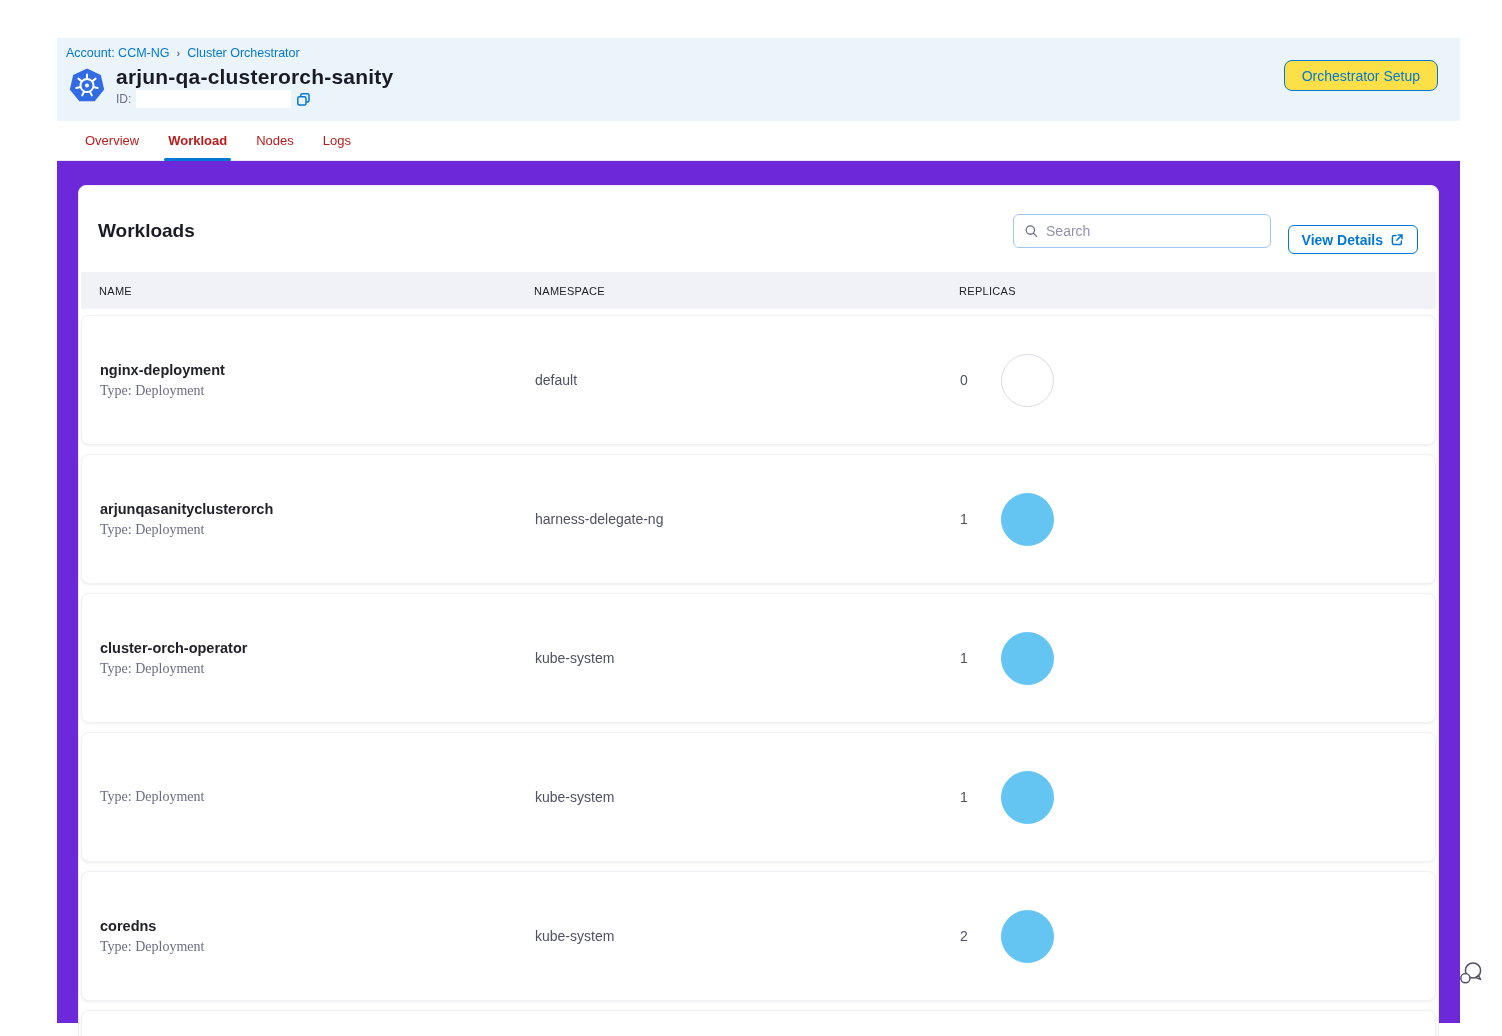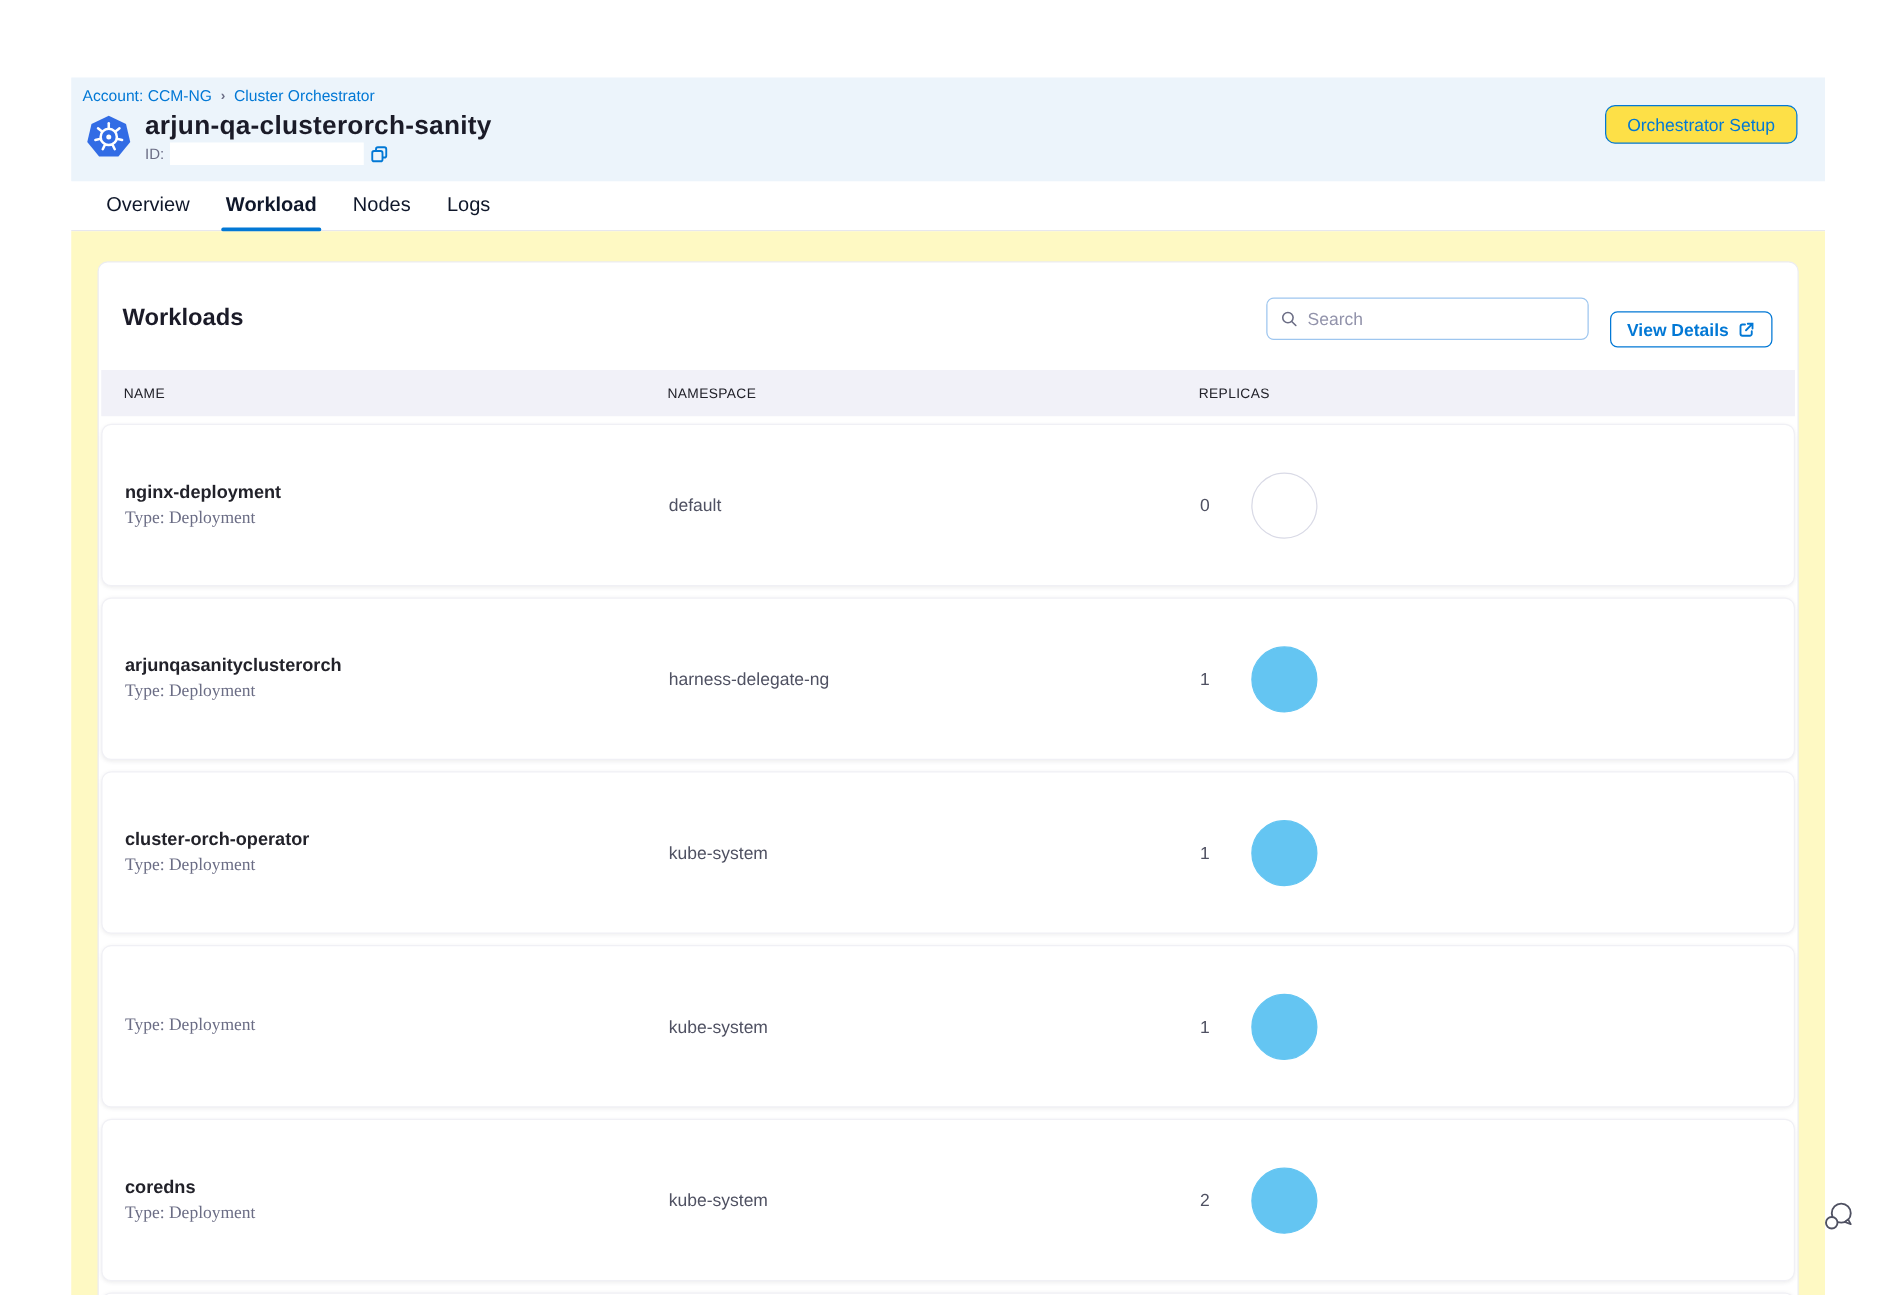--- a/index.html
+++ b/index.html
@@ -1,42 +1,42 @@
 <!DOCTYPE html>
 <html><head>
 <meta charset="utf-8">
 <style>
   * { margin:0; padding:0; box-sizing:border-box; }
   html,body { width:1502px; height:1036px; background:#ffffff; }
   body { font-family:"Liberation Sans", sans-serif; overflow:hidden; position:relative; }
 
-  .app { position:absolute; left:57px; top:62px; width:1403px; height:814px; }
+  .app { position:absolute; left:57px; top:38px; width:1403px; height:814px; }
 
   
   .cluster-header { background:#ECF4FB; height:83px; padding:8px 22px 0 9px; position:relative; }
   .breadcrumb { font-size:12.5px; display:flex; align-items:center; gap:7px; }
   .breadcrumb a { color:#0278D5; text-decoration:none; }
   .crumb-sep { color:#6B6D85; font-size:11px; font-weight:bold; }
   .title-row { display:flex; align-items:flex-start; gap:10px; margin-top:5px; margin-left:2px; }
   .k8s-badge { width:38px; height:38px; flex:0 0 auto; margin-top:2px; }
   .page-title { font-size:21px; font-weight:bold; color:#1B1B28; line-height:1.15; letter-spacing:.2px; }
   .id-row { display:flex; align-items:center; gap:5px; margin-top:1px; font-size:12px; color:#6B6D85; }
   .id-redaction { width:155px; height:18px; background:#ffffff; }
   .setup-btn { position:absolute; right:22px; top:22px; height:31px; padding:0 17px;
                background:#fde047; border:1px solid #0278D5; border-radius:8px; color:#0278D5;
                font-weight:normal; font-size:14px; font-family:inherit; cursor:pointer; }
 
   
   .tabbar { height:40px; background:#fff; border-bottom:1px solid #E7E7EE; display:flex; gap:25px; padding-left:26px; }
-  .tab { display:flex; align-items:center; font-size:16px; color:#0f172a; position:relative; cursor:pointer; padding:0 2px; }
+  .tab { display:flex; align-items:center; font-size:13px; color:#b91c1c; position:relative; cursor:pointer; padding:0 2px; }
   .tab.active { font-weight:bold; }
   .tab.active::after { content:""; position:absolute; left:-2px; right:-2px; bottom:-1px; height:3px; background:#0278D5; border-radius:3px; }
 
   
-  .content { background:#fef9c3; height:862px; padding:24px 21px 0; }
+  .content { background:#6d28d9; height:862px; padding:24px 21px 0; }
   .card { background:#fff; border:1px solid #EBECF1; border-radius:8px; padding:22px 0 12px; min-height:1000px; }
 
   .card-header { display:flex; align-items:center; padding:0 20px 0 19px; margin-bottom:18px; }
   .card-title { font-size:19px; font-weight:bold; color:#1B1B28; }
   .card-header .spacer { flex:1; }
   .search-box { width:258px; height:29px; border:1px solid #9EC6EF; border-radius:6px; background:#fff;
                 display:flex; align-items:center; gap:8px; padding:16px 10px; margin-right:17px; }
   .search-box input { border:none; outline:none; background:transparent; font-size:14px; color:#22222A; width:100%; font-family:inherit; }
   .search-box input::placeholder { color:#9293AB; }
   .view-details-btn { height:29px; padding:0 13px; background:#fff; border:1px solid #0278D5; border-radius:6px;

